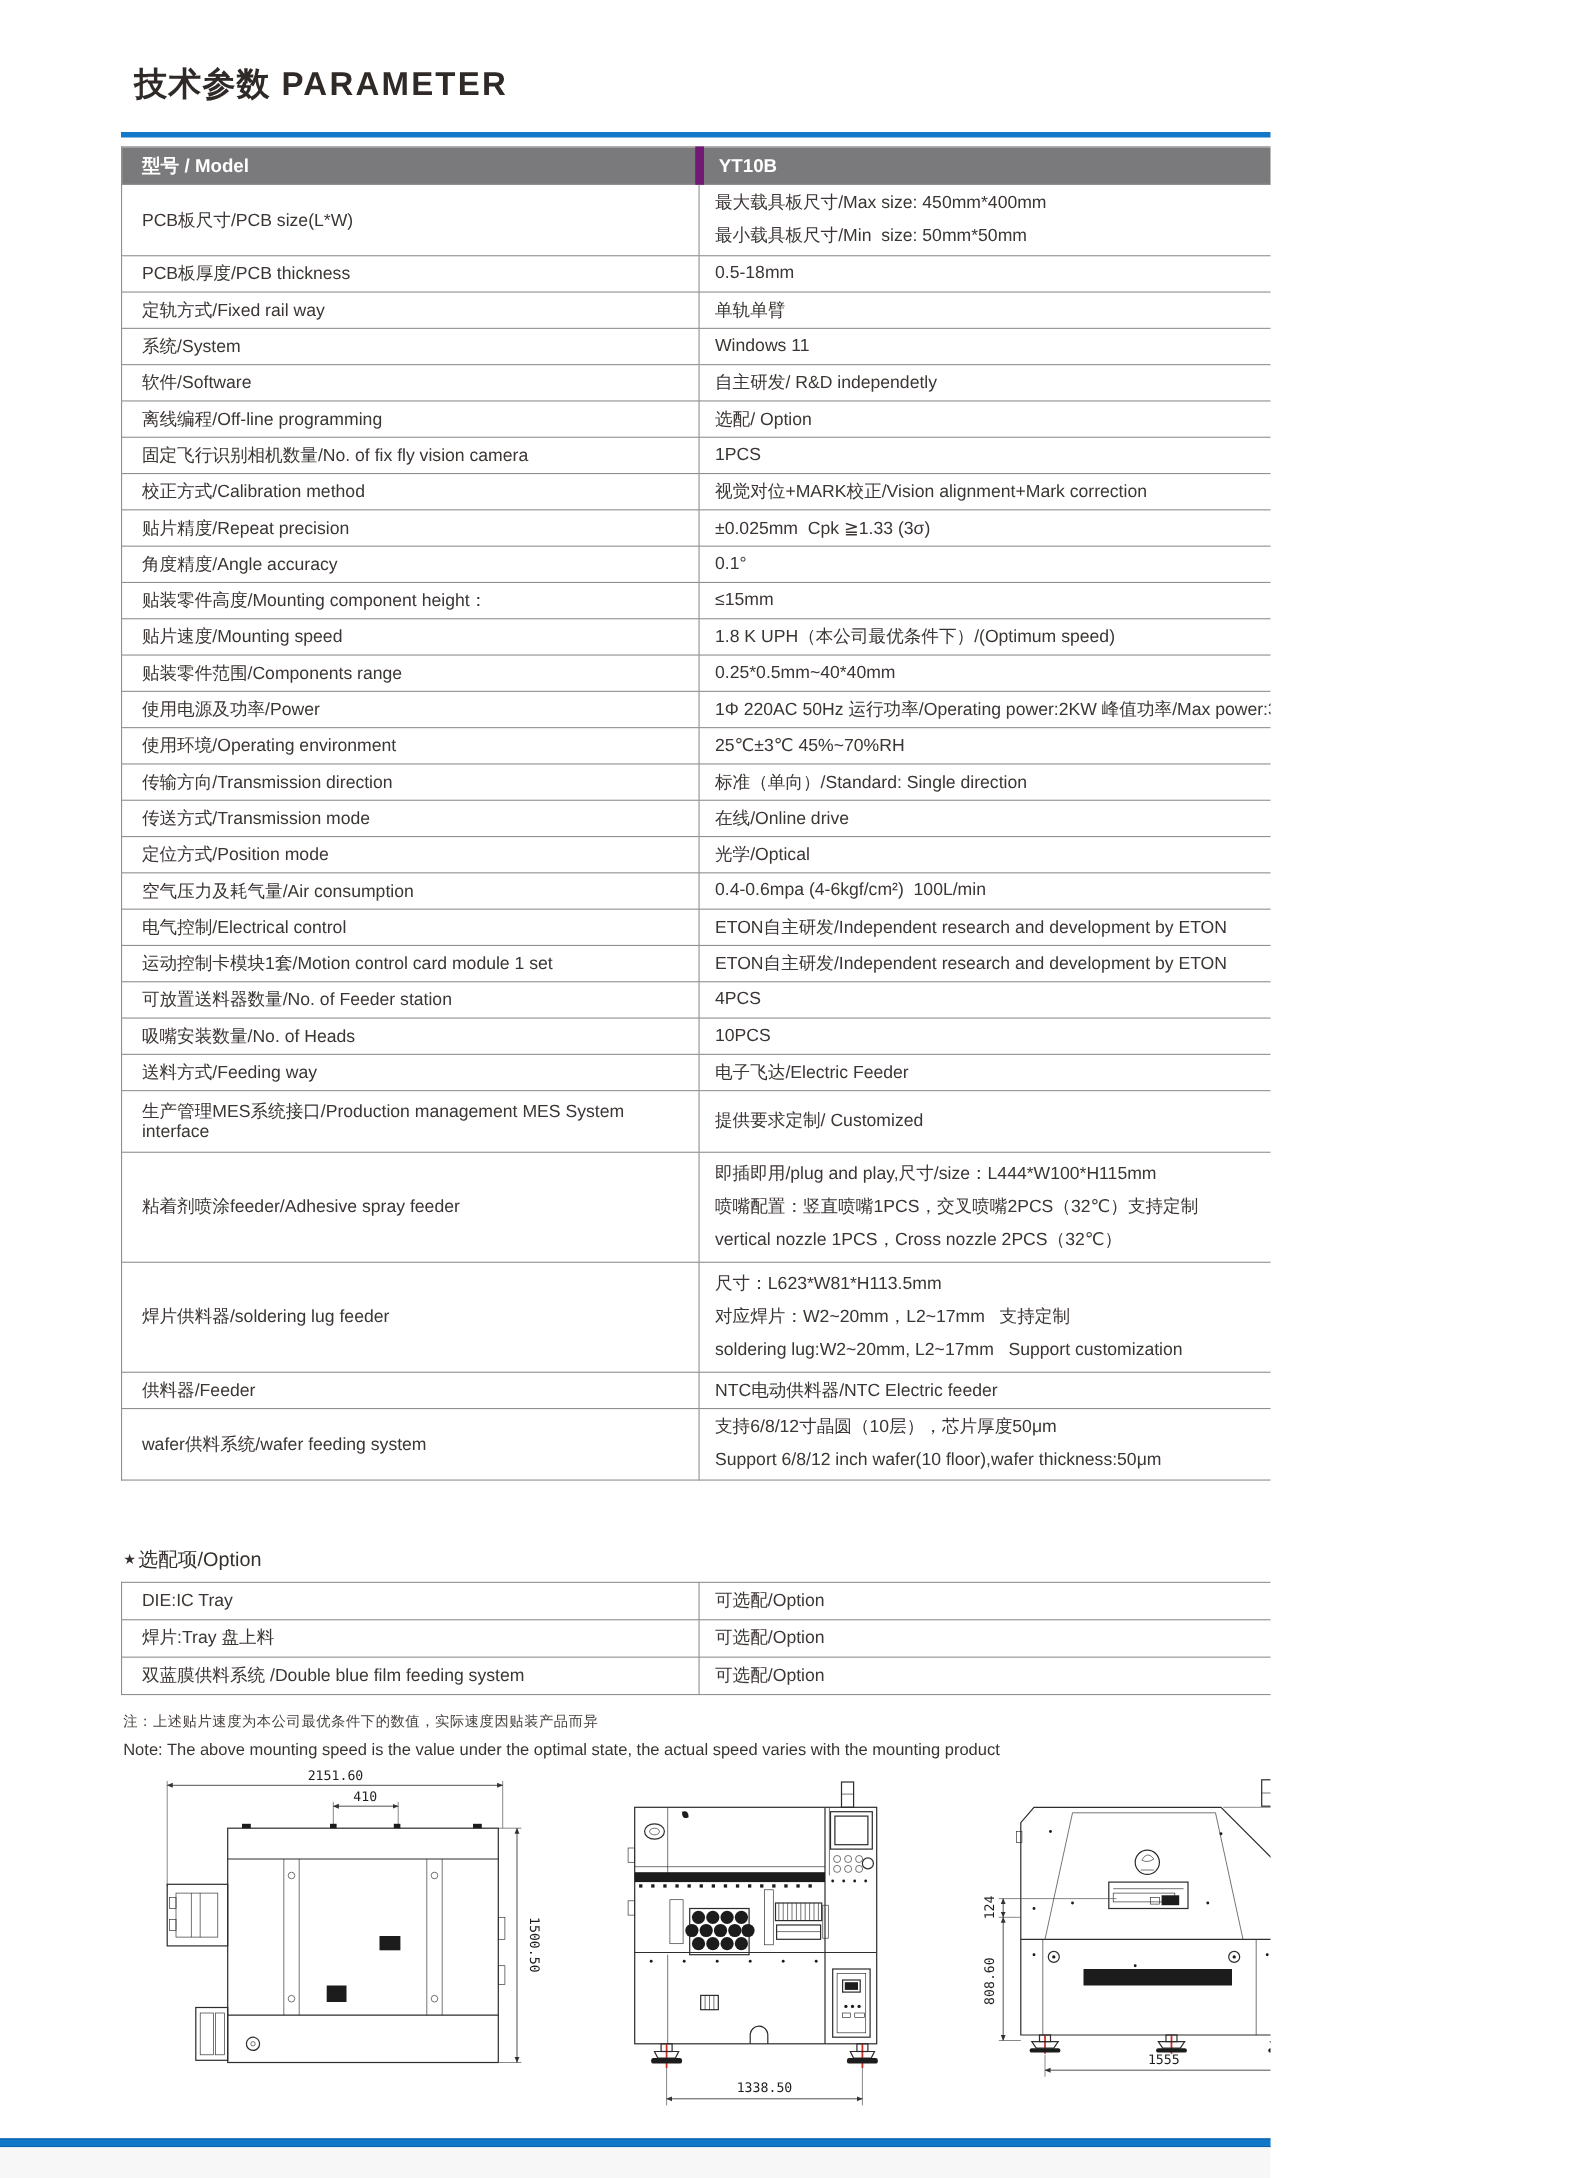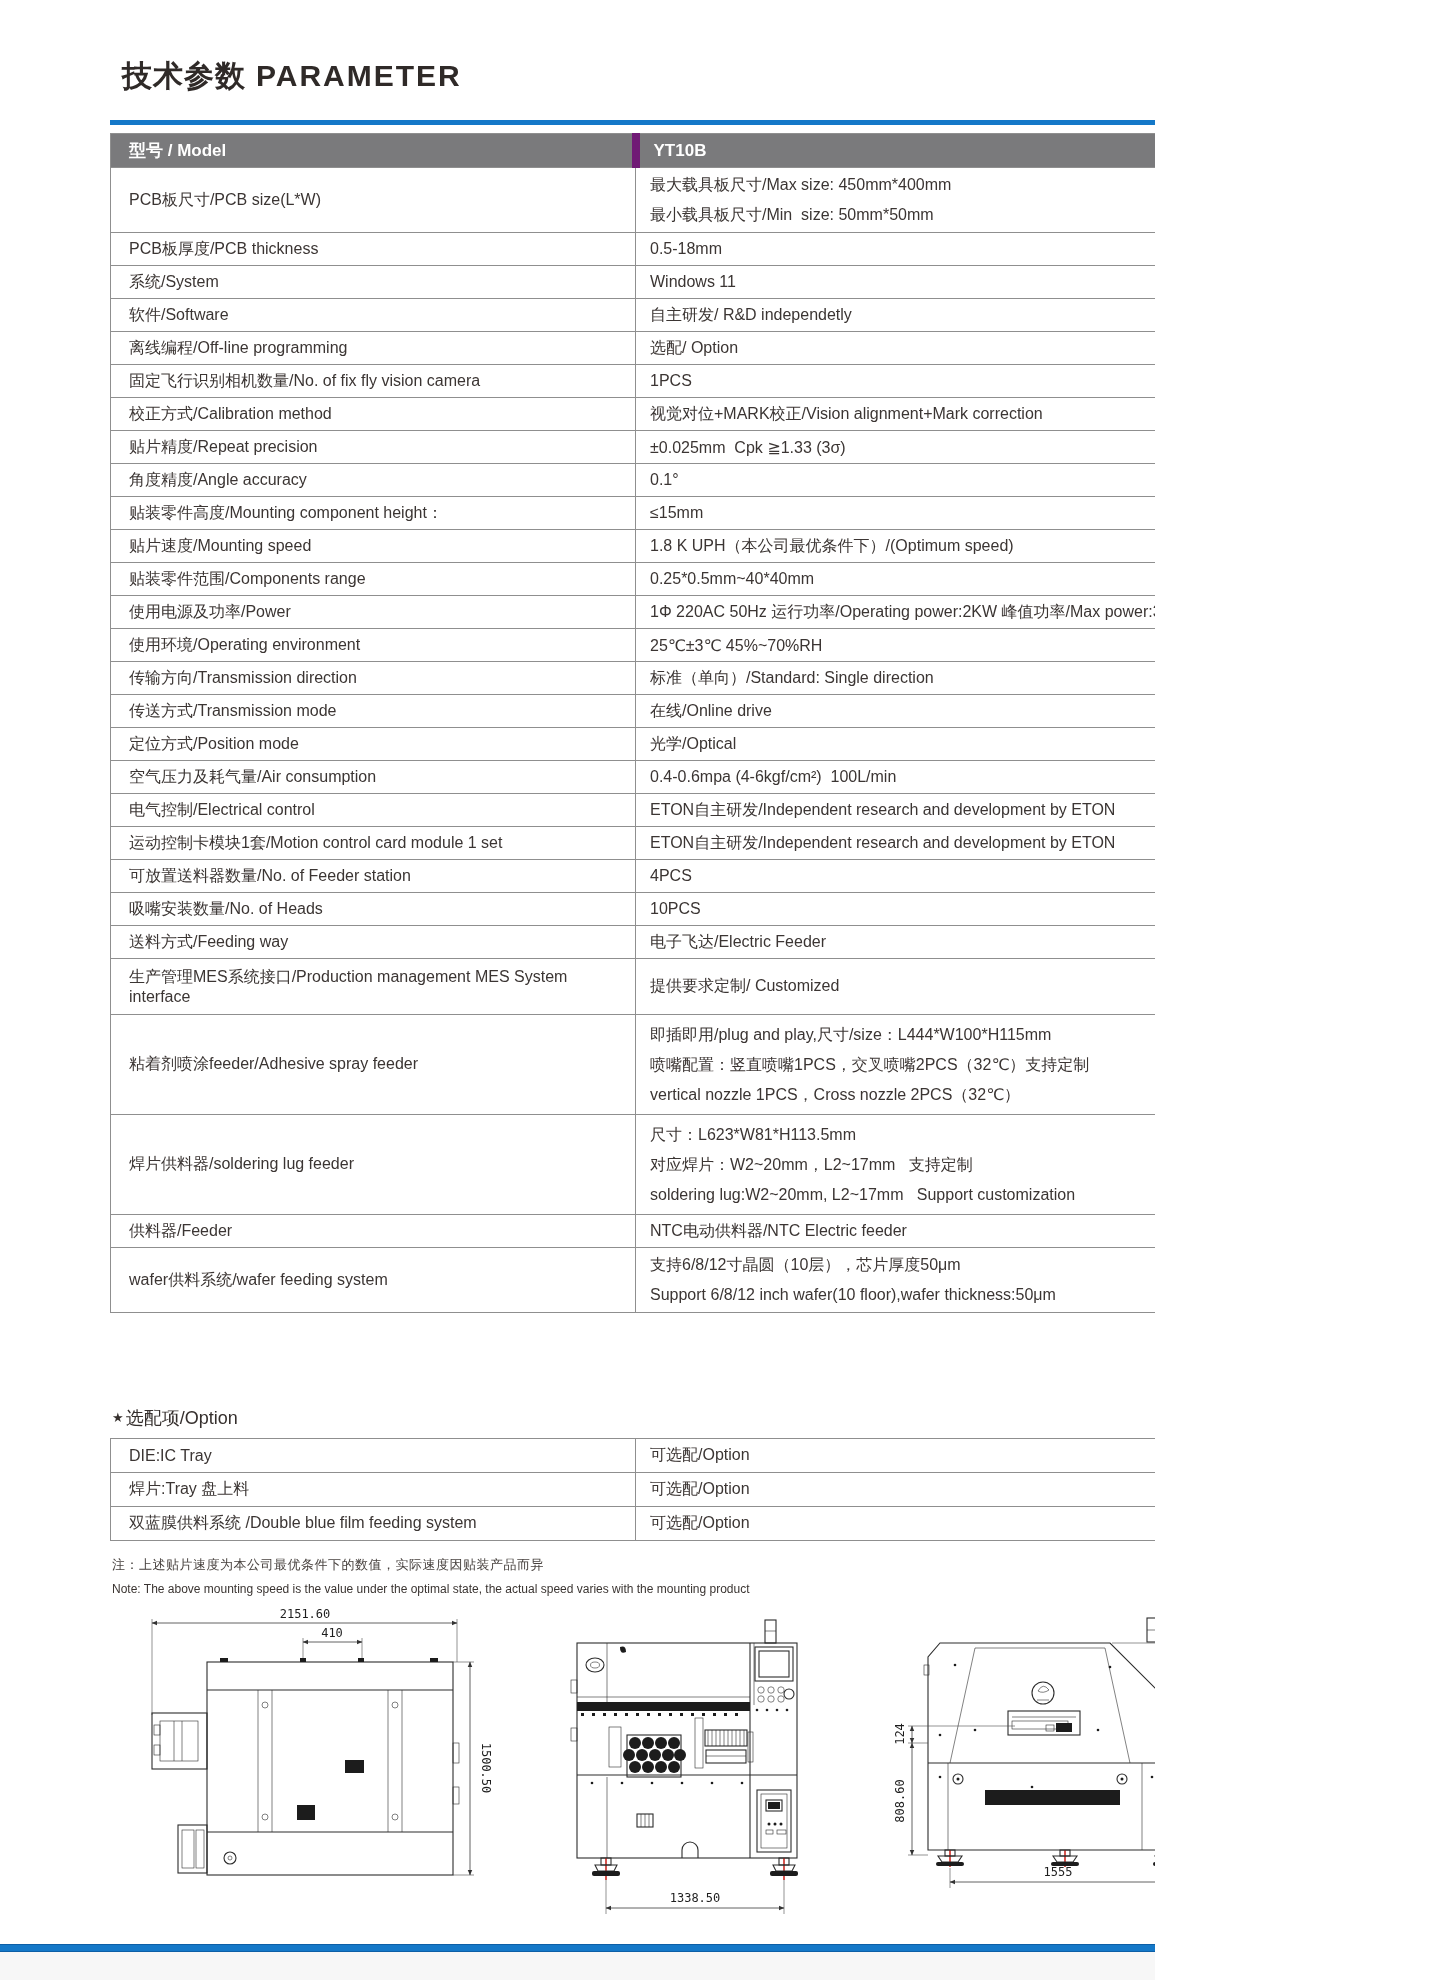--- a/index.html
+++ b/index.html
@@ -17,21 +17,21 @@
   td.val{padding:2px 10px 2px 14px;}
   tr.r{height:33px;}
   tr.h64{height:64px;} tr.h56{height:56px;} tr.h100{height:100px;} tr.h62{height:62px;}
   .v{white-space:pre-wrap;}
   .vline{line-height:30px;white-space:pre-wrap;}
   .opt-head{position:absolute;left:112px;top:1406px;font-size:18px;color:#352f2d;}
   .opt-head .star{font-size:13px;vertical-align:2px;margin-right:2px;}
   .opt-wrap{position:absolute;left:110px;top:1438px;width:1229px;}
   .notes{position:absolute;left:112px;top:1556px;color:#47413e;}
   .notes .zh{font-size:13px;margin-bottom:8px;letter-spacing:.5px;}
-  .notes .en{font-size:12px;color:#3a3431;}
+  .notes .en{font-size:15px;color:#3a3431;}
   .drawing{position:absolute;}
   .d-left{left:130px;top:1605px;}
   .d-mid{left:545px;top:1592px;}
   .d-right{left:880px;top:1605px;}
   .ml{stroke:#2d2d2d;stroke-width:1.1;fill:none;}
   .mt{stroke:#2d2d2d;stroke-width:.6;fill:none;}
   .mf{fill:#1c1c1c;stroke:none;}
   .dimL{stroke:#3a3a3a;stroke-width:.8;fill:none;}
   .extL{stroke:#4a4a4a;stroke-width:.6;fill:none;}
   .dimt{font-family:"DejaVu Sans Mono","Liberation Mono",monospace;font-size:12px;fill:#1e1e1e;}
@@ -63,20 +63,24 @@
       <tr class="r h64">
         <td class="lab"><span>PCB板尺寸/PCB size(L*W)</span></td>
         <td class="val">
               <div class="vline">最大载具板尺寸/Max size: 450mm*400mm</div>
               <div class="vline">最小载具板尺寸/Min  size: 50mm*50mm</div>
             </td>
       </tr>
       <tr class="r">
         <td class="lab"><span>PCB板厚度/PCB thickness</span></td>
         <td class="val"><span class="v">0.5-18mm</span></td>
+      </tr>
+      <tr class="r">
+        <td class="lab"><span>定轨方式/Fixed rail  way</span></td>
+        <td class="val"><span class="v">单轨单臂</span></td>
       </tr>
       <tr class="r">
         <td class="lab"><span>系统/System</span></td>
         <td class="val"><span class="v">Windows 11</span></td>
       </tr>
       <tr class="r">
         <td class="lab"><span>软件/Software</span></td>
         <td class="val"><span class="v">自主研发/ R&amp;D independetly</span></td>
       </tr>
       <tr class="r">

